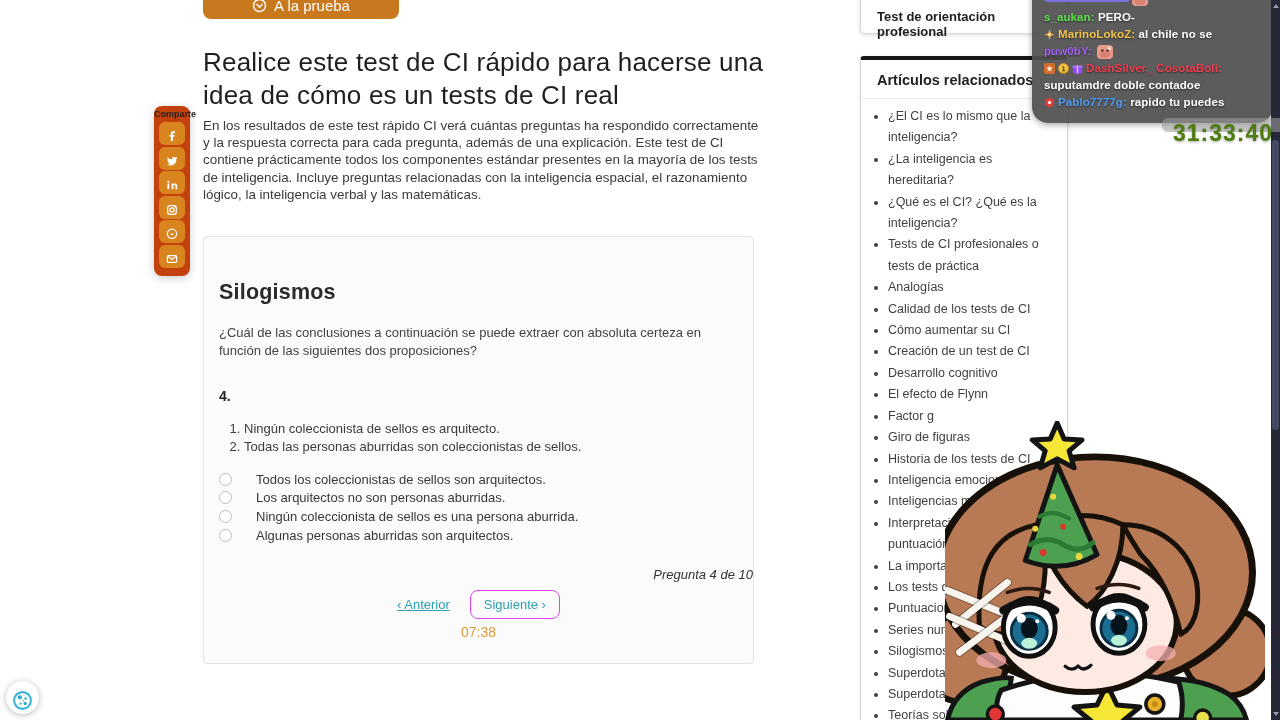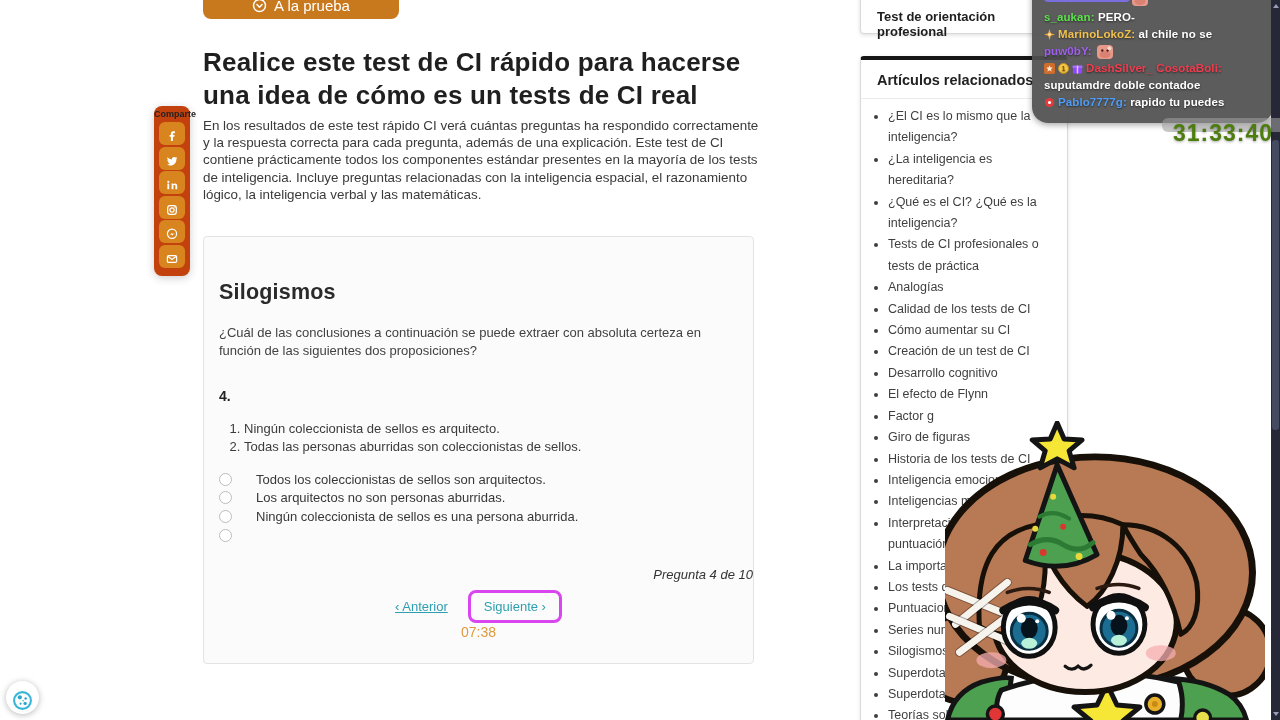--- a/index.html
+++ b/index.html
@@ -8,21 +8,21 @@
   .abs { position:absolute; }
 
   
   .cta { left:203px; top:-11px; width:196px; height:30px; background:#c8791d;
     border:none; border-radius:8px; color:#fff; font-size:15px; z-index:3;
     display:flex; align-items:flex-end; justify-content:center; gap:7px; padding-bottom:5px; cursor:pointer;}
   .cta svg { margin-bottom:1px; }
 
   
   .h1 { left:203px; top:46px; width:578px; font-size:26px; line-height:33px;
-    font-weight:bold; color:#1f1f1f; letter-spacing:.2px; }
+    font-weight:normal; color:#1f1f1f; letter-spacing:.2px; }
   .intro { left:203px; top:117px; width:560px; font-size:13.4px; line-height:17.2px; color:#3a3a3a; }
 
   
   .share { left:154px; top:106px; width:36px; background:#c2410c; border-radius:8px;
     box-shadow:0 2px 8px rgba(0,0,0,.2); padding:3px 0 7px; z-index:4; }
   .share-label { font-size:9px; font-weight:bold; color:#222; text-align:center; margin-bottom:3px;}
   .share-btn { display:block; width:26px; height:23px; margin:1.5px auto; background:#d9851f;
     border:none; border-radius:6px; cursor:pointer; padding:0; line-height:0;}
   .share-btn svg { margin-top:5px; }
 
@@ -37,21 +37,21 @@
   .options { position:absolute; left:15px; top:233px; width:520px;}
   .option { display:flex; align-items:center; height:18.6px; cursor:pointer;gap:16px;}
   .radio { width:13px; height:13px; border:1px solid #bdbdbd; border-radius:50%; background:#fff;
     margin-right:8px; flex:0 0 auto;}
   .option span.lbl { font-size:13px; color:#383838;}
   .progress { position:absolute; left:0; top:330px; width:100%; text-align:right;
     font-size:13px; font-style:italic; color:#333;}
   .quiznav { position:absolute; left:0; top:353px; width:100%; display:flex;
     align-items:center; justify-content:center; gap:20px;}
   .prev { font-size:13px; color:#2e9fb0; text-decoration:underline; cursor:pointer;}
-  .next { font-size:13px; color:#2e9fb0; background:transparent; border:3px solid #d946ef;
+  .next { font-size:13px; color:#2e9fb0; background:transparent; border:1px solid #d946ef;
     border-radius:8px; padding:6px 13px; cursor:pointer;}
   .qtimer { position:absolute; left:0; top:387px; width:100%; text-align:center;
     font-size:14px; color:#dd9a3c;}
 
   
   .promo { left:860px; top:-6px; width:208px; height:40px; background:#fff;
     border:1px solid #d9d9d9; border-radius:4px; box-shadow:0 1px 4px rgba(0,0,0,.14);
     padding:14px 0 0 16px; font-size:13px; font-weight:bold; color:#1d1d1d; z-index:5;}
   .related { left:860px; top:56px; width:208px; height:680px; background:#fff;
     border:1px solid #d9d9d9; border-top:4px solid #161616; border-radius:4px;
@@ -165,20 +165,21 @@
       <label class="option">
         <span class="radio"></span>
         <span class="lbl">Los arquitectos no son personas aburridas.</span>
       </label>
       <label class="option">
         <span class="radio"></span>
         <span class="lbl">Ningún coleccionista de sellos es una persona aburrida.</span>
       </label>
       <label class="option">
         <span class="radio"></span>
+        <span class="lbl">Algunas personas aburridas son arquitectos.</span>
       </label>
     </div>
   <div class="progress">Pregunta 4 de 10</div>
   <div class="quiznav">
     <a class="prev">‹ Anterior</a>
     <button class="next">Siguiente ›</button>
   </div>
   <div class="qtimer">07:38</div>
 </div>
 

